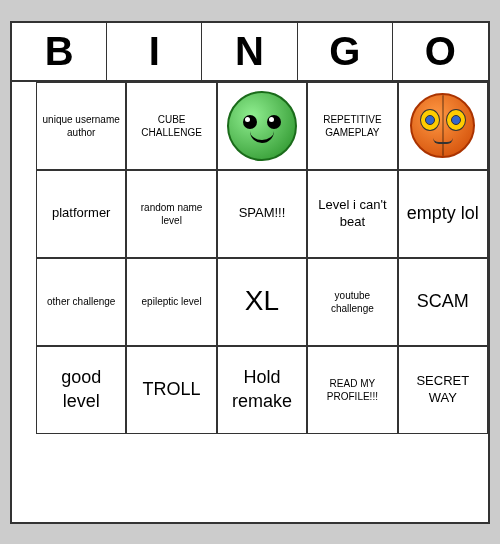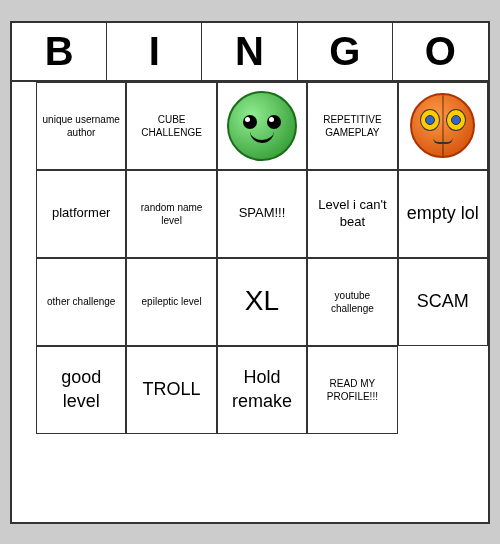--- a/index.html
+++ b/index.html
@@ -236,14 +236,17 @@
       </div>
       <div class="bingo-cell">
         <span class="cell-text large bold uppercase">TROLL</span>
       </div>
       <div class="bingo-cell">
         <span class="cell-text large bold">Hold remake</span>
       </div>
       <div class="bingo-cell">
         <span class="cell-text small bold uppercase">READ MY PROFILE!!!</span>
       </div>
+      <div class="bingo-cell">
+        <span class="cell-text medium bold uppercase">SECRET WAY</span>
+      </div>
     </div>
 </div>
 
 </body></html>

